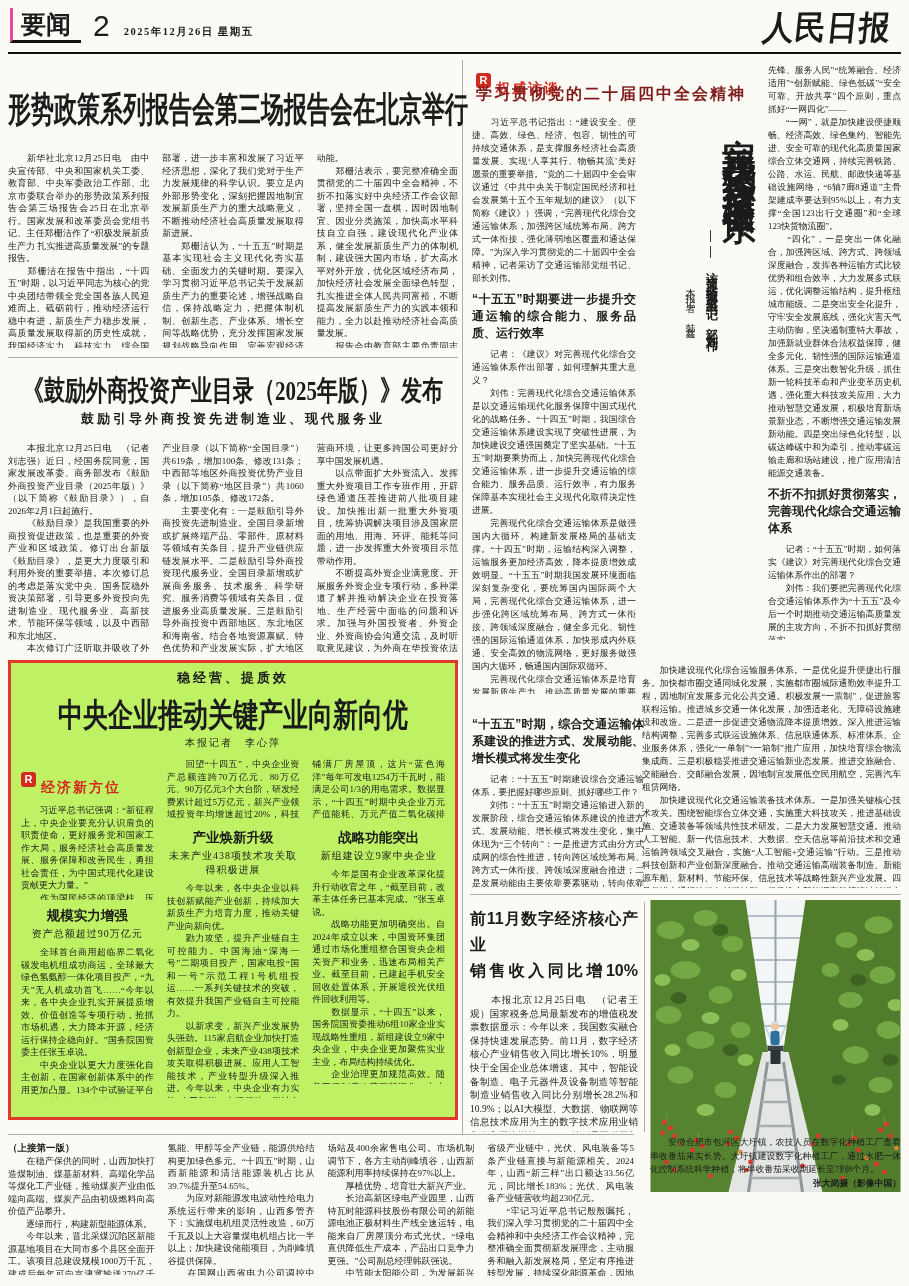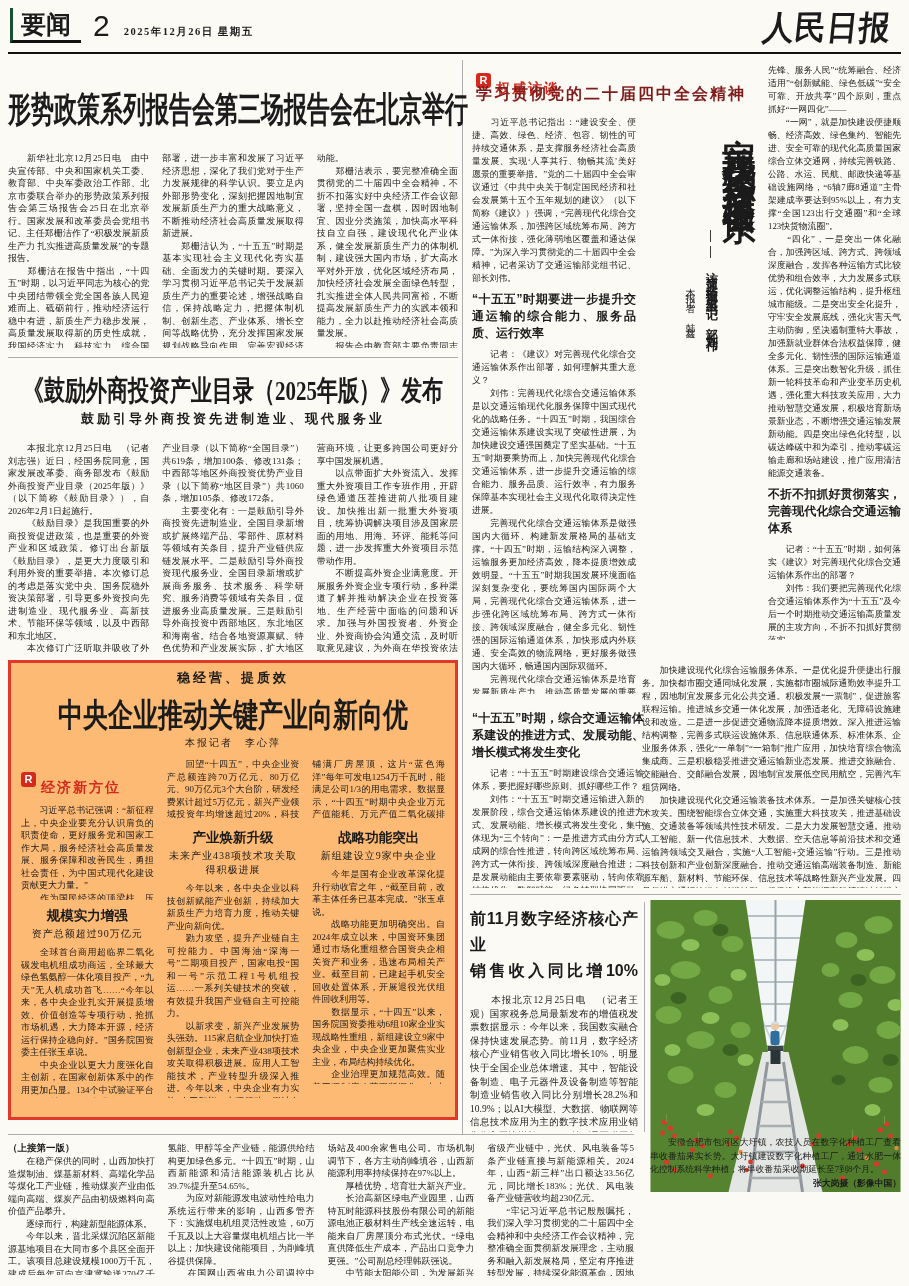--- a/index.html
+++ b/index.html
@@ -3,21 +3,21 @@
 <meta charset="utf-8">
 <style>
   html,body{margin:0;padding:0;background:#888;}
   .page{position:relative;width:909px;height:1286px;background:#fbfaf5;overflow:hidden;
         font-family:"Liberation Serif","DejaVu Serif",serif;color:#1b1b1b;margin:0 auto;}
   .abs{position:absolute;}
   
   .hdr{position:absolute;left:10px;top:8px;width:889px;height:42px;display:flex;justify-content:space-between;align-items:flex-start;}
   .brand{display:flex;align-items:flex-end;}
   .sec{font-family:"Liberation Sans","DejaVu Sans",sans-serif;font-weight:900;font-size:25px;
-       border-left:3px solid #14532d;border-bottom:3px solid #111;padding:4px 10px 3px 8px;line-height:1;}
+       border-left:3px solid #ec4899;border-bottom:3px solid #111;padding:4px 10px 3px 8px;line-height:1;}
   .pnum{font-family:"Liberation Sans",sans-serif;font-size:30px;font-weight:400;padding:0 14px 2px 12px;line-height:1;}
   .pdate{font-size:10.5px;letter-spacing:1.5px;font-weight:bold;padding-bottom:4px;}
   .masthead{font-weight:900;font-size:31px;letter-spacing:1px;transform:skewX(-6deg) scaleY(1.08);transform-origin:right top;line-height:1.2;padding-right:6px;}
   .hrule{position:absolute;left:8px;top:52px;width:893px;height:2px;background:#111;}
   
   .p,.pre{white-space:pre-line;}
   .bodytext{font-size:9px;line-height:12.5px;text-align:justify;overflow:hidden;}
   .iv-text{font-size:8.8px;line-height:13px;text-align:justify;overflow:hidden;}
   .cols{display:flex;gap:13px;}
   .cols>div{flex:1;overflow:hidden;}
@@ -25,21 +25,21 @@
   .hdiv{position:absolute;height:1px;background:#adadad;}
   
   .h1a{position:absolute;left:8px;top:86px;width:450px;text-align:center;
        font-family:"Liberation Sans","DejaVu Sans",sans-serif;font-weight:900;font-size:23px;
        transform:scaleY(1.5);transform-origin:center top;white-space:nowrap;}
   
   .h1b{position:absolute;left:8px;top:372px;width:450px;text-align:center;font-weight:900;font-size:21px;
        transform:scaleY(1.35);transform-origin:center top;white-space:nowrap;}
   .subB{position:absolute;left:8px;top:410px;width:450px;text-align:center;font-size:13px;letter-spacing:3px;font-weight:bold;}
   
-  .redbox{position:absolute;left:8px;top:660px;width:424px;height:442px;border:3px solid #e0392a;padding:6px 10px;background:#fdba74;}
+  .redbox{position:absolute;left:8px;top:660px;width:424px;height:442px;border:3px solid #e0392a;padding:6px 10px;background:#bef264;}
   .kick{text-align:center;font-family:"Liberation Sans",sans-serif;font-weight:bold;font-size:13px;letter-spacing:3px;}
   .h1c{text-align:center;font-family:"Liberation Sans",sans-serif;font-weight:900;font-size:25px;
        transform:scaleY(1.3);transform-origin:center top;margin:6px 0 10px;white-space:nowrap;}
   .byl{text-align:center;font-size:10px;letter-spacing:2px;margin:2px 0 8px;}
   .rtagrow{display:flex;align-items:center;margin:3px 0 7px;}
   .rsq{width:15px;height:15px;background:#d42a1e;color:#fff;border-radius:3px;display:flex;align-items:center;justify-content:center;
        font-family:"Liberation Sans",sans-serif;font-weight:bold;font-size:11px;margin-right:5px;flex:0 0 auto;}
   .rtaglabel{color:#d42a1e;font-weight:900;font-size:14px;letter-spacing:2px;font-family:"Liberation Sans",sans-serif;margin-top:18px;}
   .bsub{text-align:center;font-family:"Liberation Sans",sans-serif;font-weight:900;font-size:13.5px;margin:7px 0 2px;}
   .bsub2{text-align:center;font-size:10px;margin-bottom:5px;letter-spacing:1px;}
@@ -158,21 +158,21 @@
     <div class="iv-text p">　　习近平总书记指出：“建设安全、便捷、高效、绿色、经济、包容、韧性的可持续交通体系，是支撑服务经济社会高质量发展、实现‘人享其行、物畅其流’美好愿景的重要举措。”党的二十届四中全会审议通过《中共中央关于制定国民经济和社会发展第十五个五年规划的建议》（以下简称《建议》）强调，“完善现代化综合交通运输体系，加强跨区域统筹布局、跨方式一体衔接，强化薄弱地区覆盖和通达保障。”为深入学习贯彻党的二十届四中全会精神，记者采访了交通运输部党组书记、部长刘伟。</div>
     <div class="ivsub">“十五五”时期要进一步提升交通运输的综合能力、服务品质、运行效率</div>
     <div class="iv-text p">　　记者：《建议》对完善现代化综合交通运输体系作出部署，如何理解其重大意义？
 　　刘伟：完善现代化综合交通运输体系是以交通运输现代化服务保障中国式现代化的战略任务。“十四五”时期，我国综合交通运输体系建设实现了突破性进展，为加快建设交通强国奠定了坚实基础。“十五五”时期要乘势而上，加快完善现代化综合交通运输体系，进一步提升交通运输的综合能力、服务品质、运行效率，有力服务保障基本实现社会主义现代化取得决定性进展。
 　　完善现代化综合交通运输体系是做强国内大循环、构建新发展格局的基础支撑。“十四五”时期，运输结构深入调整，运输服务更加经济高效，降本提质增效成效明显。“十五五”时期我国发展环境面临深刻复杂变化，要统筹国内国际两个大局，完善现代化综合交通运输体系，进一步强化跨区域统筹布局、跨方式一体衔接、跨领域深度融合，健全多元化、韧性强的国际运输通道体系，加快形成内外联通、安全高效的物流网络，更好服务做强国内大循环，畅通国内国际双循环。
 　　完善现代化综合交通运输体系是培育发展新质生产力、推动高质量发展的重要举措。近年来，我国交通基础设施建造技术能力大幅提升，智能网联汽车、大型邮轮、智能船舶、大型飞机等新型载运工具实现重大突破，智能高铁、智能道路、自动化码头全球领先。“十五五”时期，全球新一轮科技革命和产业变革加速突破，要完善现代化综合交通运输体系，加快推进新技术在交通运输领域创新应用，着力突破关键核心技术，推动交通教育科技人才一体化发展，加快形成新动能、新优势，引领和推进交通运输现代化进程。
 　　完善现代化综合交通运输体系是满足人民群众美好生活向往、促进全体人民共同富裕的必然要求。近年来，加快建设人民满意交通，推动“四好农村路”高质量发展，全国具备条件的乡镇和建制村全部通硬化路、通客车、通邮路，为打赢脱贫攻坚战和乡村振兴战略有效实施提供了坚强保障。“十五五”时期，要完善现代化综合交通运输体系，进一步加强区域城乡互联互通，强化薄弱地区覆盖和通达保障，有效缩小区域间、城乡间、群体间交通运输发展差距，为实现全体人民共同富裕迈出坚实步伐提供有力保障。</div>
   </div>
 
   <div class="abs" style="left:472px;top:700px;width:172px;height:188px;overflow:hidden;">
-    <div class="ivsub" style="margin-top:10px;">“十五五”时期，综合交通运输体系建设的推进方式、发展动能、增长模式将发生变化</div>
+    <div class="ivsub" style="margin-top:16px;">“十五五”时期，综合交通运输体系建设的推进方式、发展动能、增长模式将发生变化</div>
     <div class="iv-text p">　　记者：“十五五”时期建设综合交通运输体系，要把握好哪些原则、抓好哪些工作？
 　　刘伟：“十五五”时期交通运输进入新的发展阶段，综合交通运输体系建设的推进方式、发展动能、增长模式将发生变化，集中体现为“三个转向”：一是推进方式由分方式成网的综合性推进，转向跨区域统筹布局、跨方式一体衔接、跨领域深度融合推进；二是发展动能由主要依靠要素驱动，转向依靠结构优化、数智赋能、绿色转型协同驱动；三是增长模式由大规模增量扩张，转向以做优增量、提质存量为主导的内涵式发展。
 　　完善现代化综合交通运输体系，重点要把握好“当好</div>
   </div>
 
   <div class="vtitle-wrap">
     <div class="vtitle">完善现代化综合交通运输体系</div>
     <div class="vsub">——访交通运输部党组书记、部长刘伟</div>
     <div class="vbyl">本报记者　韩鑫</div>
   </div>

